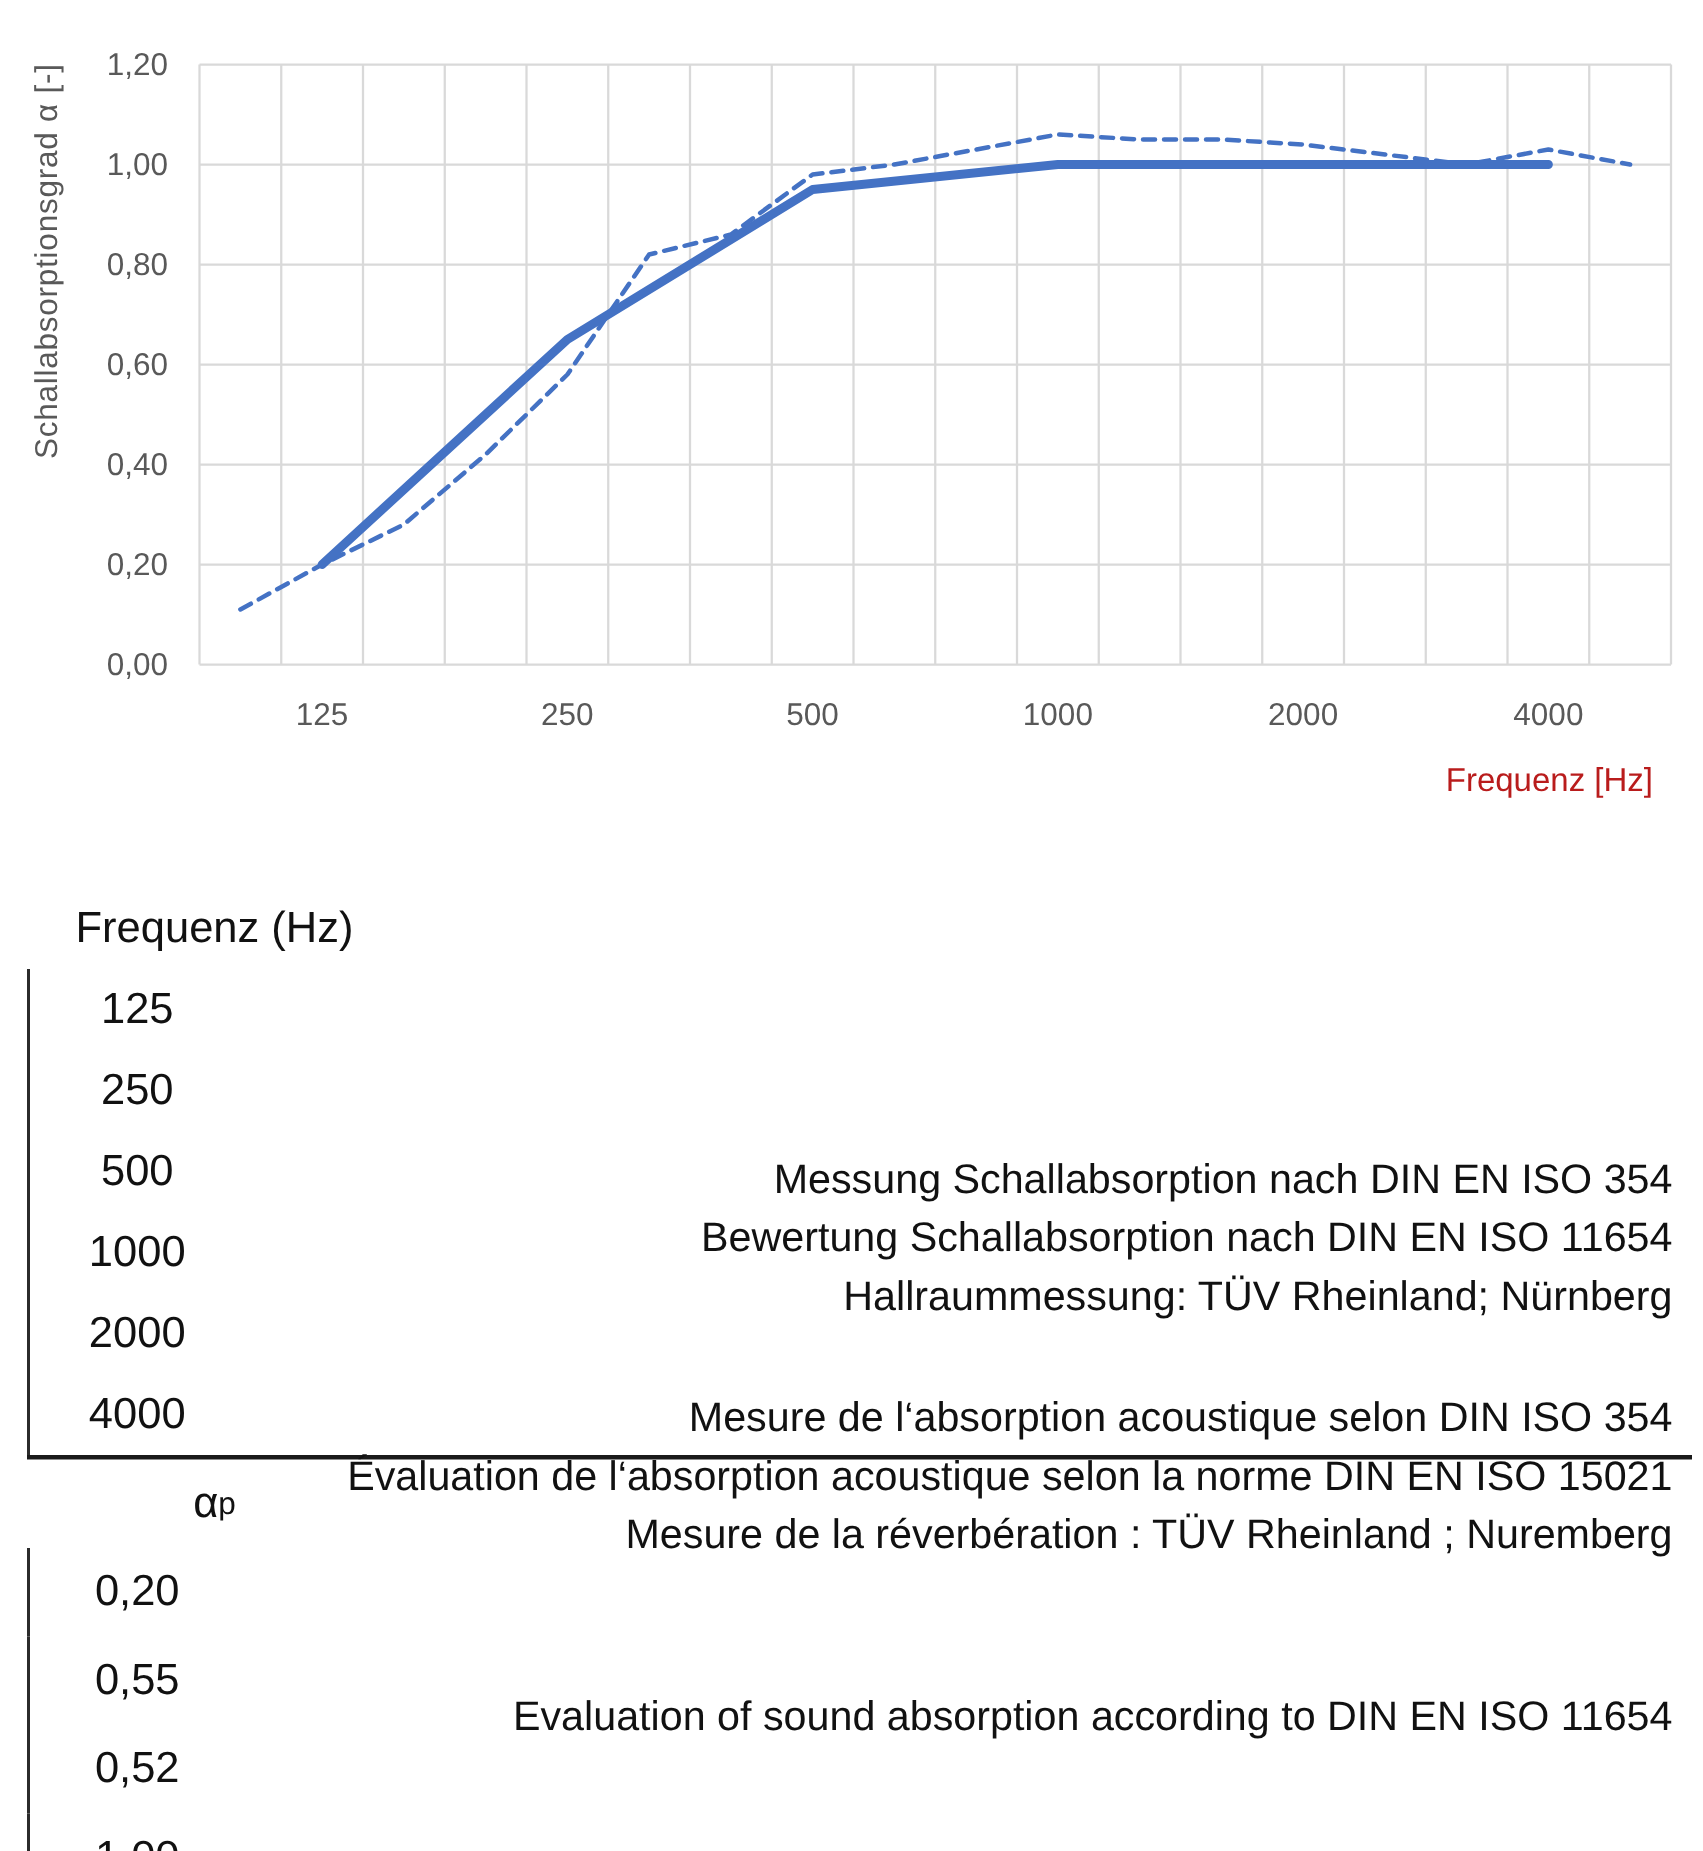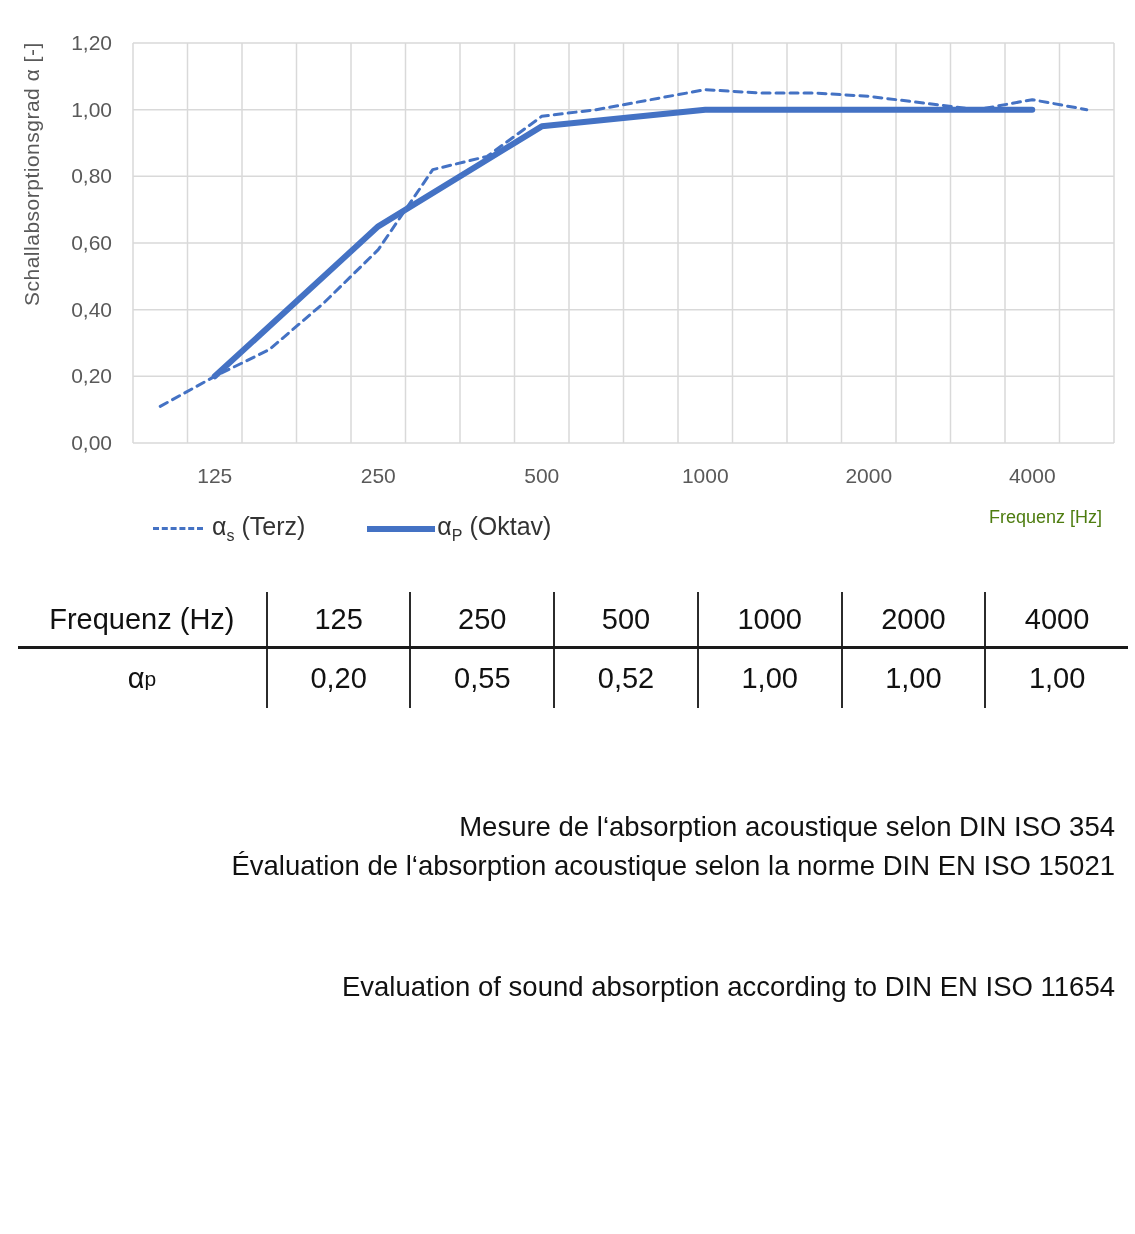--- a/index.html
+++ b/index.html
@@ -13,32 +13,32 @@
   
   .chart{position:absolute;left:0;top:0;width:1135px;height:560px;}
   .y-title{
     position:absolute;left:14px;top:28px;height:292px;width:30px;
     writing-mode:vertical-lr;transform:rotate(180deg);
     text-align:center;font-size:21px;color:#595959;letter-spacing:.5px;
     white-space:nowrap;
   }
   .x-title{
     position:absolute;right:33px;top:507px;
-    font-size:18px;color:#4d7c0f;
+    font-size:22px;color:#b91c1c;
   }
   .legend{position:absolute;left:153px;top:512px;display:flex;gap:62px;}
   .legend-item{display:flex;align-items:center;font-size:25px;color:#333333;}
   .legend-item sub{font-size:16px;}
   .sample{display:inline-block;width:50px;margin-right:9px;}
   .sample.dashed{border-top:3px dashed #4472C4;}
   .sample.solid{width:68px;border-top:6px solid #4472C4;margin-right:2px;}
   .legend-label{margin-left:7px;}
   
   .abs-table{position:absolute;left:18px;top:592px;width:1110px;color:#111111;}
-  .t-row{display:flex;}
+  .t-row{display:flex;flex-direction:column;}
   .t-row.head{border-bottom:3.5px solid #1a1a1a;}
   .t-cell{
     width:143px;display:flex;align-items:center;justify-content:center;
     font-size:29px;height:54px;border-left:2px solid #2b2b2b;
   }
   .t-row.body .t-cell{height:59px;}
   .t-cell.label{width:250px;border-left:none;}
   .t-cell sub{font-size:21px;}
   
   .notes{position:absolute;left:0;right:20px;top:766px;text-align:right;color:#111111;}
@@ -89,30 +89,20 @@
         <text x="214.75" y="483" text-anchor="middle" font-size="21" fill="#595959" font-family="&quot;Liberation Sans&quot;, sans-serif">125</text>
         <text x="378.25" y="483" text-anchor="middle" font-size="21" fill="#595959" font-family="&quot;Liberation Sans&quot;, sans-serif">250</text>
         <text x="541.75" y="483" text-anchor="middle" font-size="21" fill="#595959" font-family="&quot;Liberation Sans&quot;, sans-serif">500</text>
         <text x="705.25" y="483" text-anchor="middle" font-size="21" fill="#595959" font-family="&quot;Liberation Sans&quot;, sans-serif">1000</text>
         <text x="868.75" y="483" text-anchor="middle" font-size="21" fill="#595959" font-family="&quot;Liberation Sans&quot;, sans-serif">2000</text>
         <text x="1032.25" y="483" text-anchor="middle" font-size="21" fill="#595959" font-family="&quot;Liberation Sans&quot;, sans-serif">4000</text>
         <polyline points="160.25,406.3333333333333 214.75,376.3333333333333 269.25,349.66666666666663 323.75,303 378.25,249.66666666666666 432.75,169.66666666666669 487.25,156.33333333333331 541.75,116.33333333333331 596.25,109.66666666666663 650.75,99.66666666666663 705.25,89.66666666666663 759.75,92.99999999999994 814.25,92.99999999999994 868.75,96.33333333333331 923.25,102.99999999999994 977.75,109.66666666666663 1032.25,99.66666666666663 1086.75,109.66666666666663" fill="none" stroke="#4472C4" stroke-linejoin="round" stroke-linecap="round" stroke-width="3" stroke-dasharray="8 6"></polyline>
         <polyline points="214.75,376.3333333333333 378.25,226.33333333333331 541.75,126.33333333333337 705.25,109.66666666666663 868.75,109.66666666666663 1032.25,109.66666666666663" fill="none" stroke="#4472C4" stroke-linejoin="round" stroke-linecap="round" stroke-width="6"></polyline>
       </svg>
     <div class="x-title">Frequenz [Hz]</div>
-    <div class="legend">
-      <div class="legend-item">
-        <span class="sample dashed"></span>
-        <span><span>α</span><sub>s</sub><span class="legend-label">(Terz)</span></span>
-      </div>
-      <div class="legend-item">
-        <span class="sample solid"></span>
-        <span><span>α</span><sub>P</sub><span class="legend-label">(Oktav)</span></span>
-      </div>
-    </div>
   </div>
 
   <div class="abs-table">
     <div class="t-row head">
       <div class="t-cell label">Frequenz (Hz)</div>
       <div class="t-cell">125</div>
       <div class="t-cell">250</div>
       <div class="t-cell">500</div>
       <div class="t-cell">1000</div>
       <div class="t-cell">2000</div>
@@ -126,23 +116,29 @@
       <div class="t-cell">0,20</div>
       <div class="t-cell">0,55</div>
       <div class="t-cell">0,52</div>
       <div class="t-cell">1,00</div>
       <div class="t-cell">1,00</div>
       <div class="t-cell">1,00</div>
     </div>
   </div>
 
   <div class="notes">
+    <div class="note-block">
+      <div class="note-line">Messung Schallabsorption nach DIN EN ISO 354</div>
+      <div class="note-line">Bewertung Schallabsorption nach DIN EN ISO 11654</div>
+      <div class="note-line">Hallraummessung: TÜV Rheinland; Nürnberg</div>
+    </div>
     <div class="note-block" style="margin-top:41px;">
       <div class="note-line">Mesure de l‘absorption acoustique selon DIN ISO 354</div>
       <div class="note-line">Évaluation de l‘absorption acoustique selon la norme DIN EN ISO 15021</div>
+      <div class="note-line">Mesure de la réverbération : TÜV Rheinland ; Nuremberg</div>
     </div>
     <div class="note-block" style="margin-top:82px;">
       <div class="note-line">Evaluation of sound absorption according to DIN EN ISO 11654</div>
 
     </div>
   </div>
 
 </div>
 
 </body></html>

